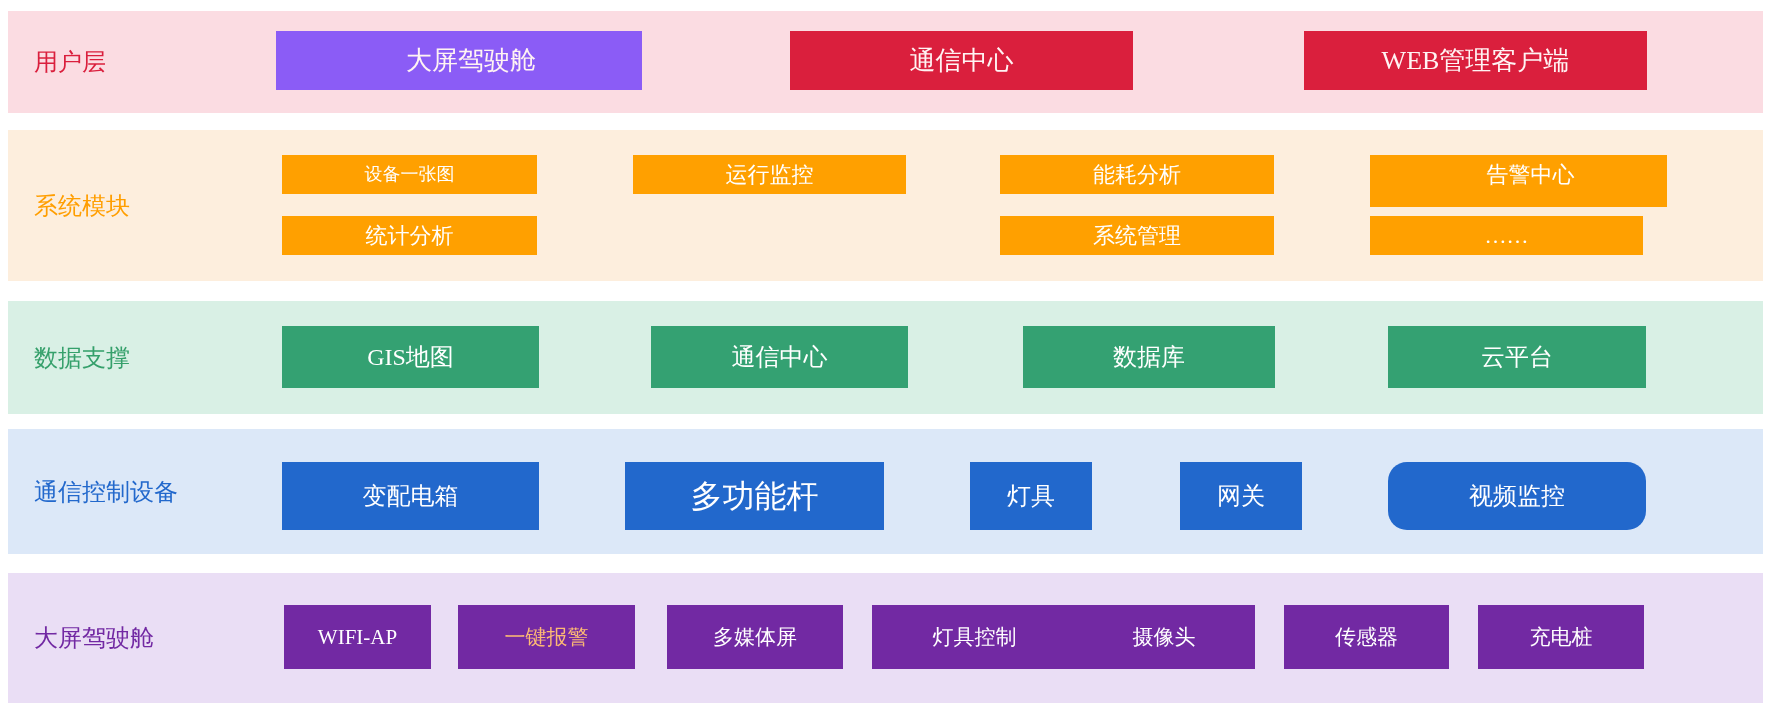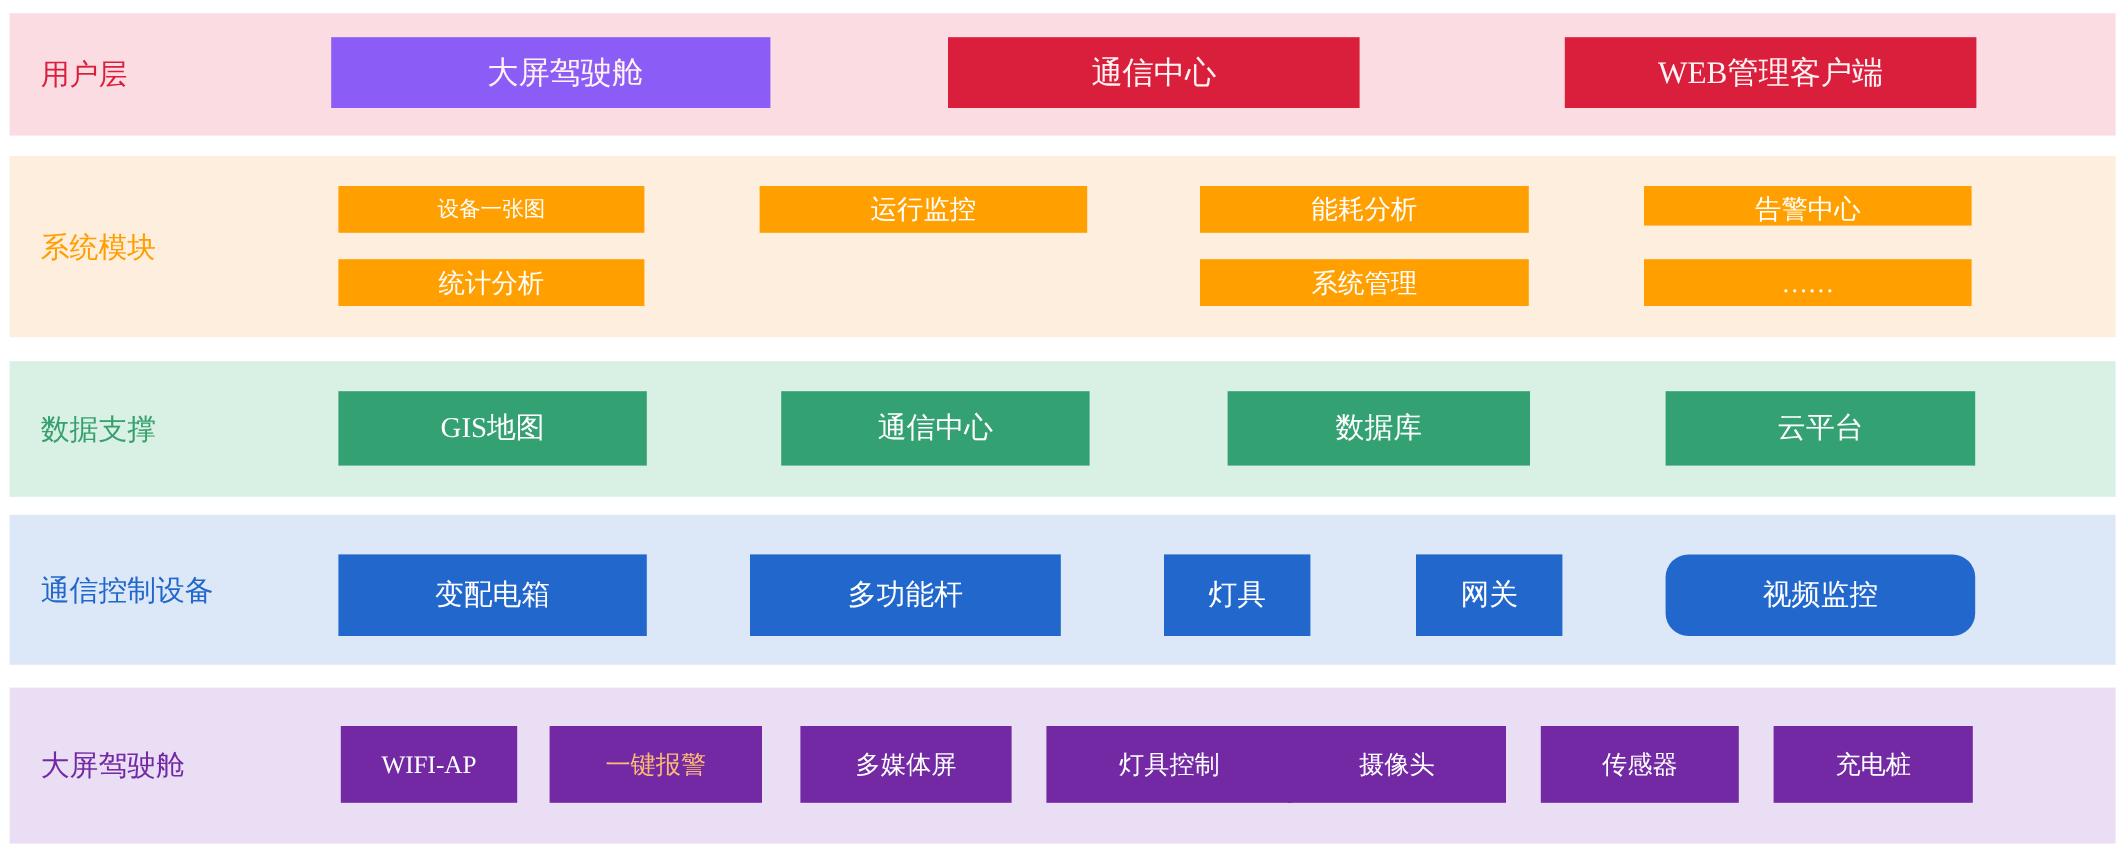--- a/index.html
+++ b/index.html
@@ -40,38 +40,38 @@
   <div class="node" style="left: 268px; width: 342px; top: 20px; height: 59px; line-height: 59px; font-size: 26px; background: #8b5cf6; color: rgb(255, 243, 243); padding-left: 24px;">大屏驾驶舱</div>
       <div class="node" style="left: 782px; width: 343px; top: 20px; height: 59px; line-height: 59px; font-size: 26px; background: rgb(218, 31, 61); color: rgb(255, 243, 243);">通信中心</div>
       <div class="node" style="left: 1296px; width: 343px; top: 20px; height: 59px; line-height: 59px; font-size: 26px; background: rgb(218, 31, 61); color: rgb(255, 243, 243);">WEB管理客户端</div>
     </div>
 
   <div class="band" style="top: 130px; height: 151px; background: rgb(253, 238, 221);">
     <span class="band-label" style="color: rgb(255, 158, 0);">系统模块</span>
   <div class="node" style="left: 274px; width: 255px; top: 25px; height: 39px; line-height: 39px; font-size: 18px; background: rgb(255, 160, 0); color: rgb(255, 255, 255);">设备一张图</div>
       <div class="node" style="left: 625px; width: 273px; top: 25px; height: 39px; line-height: 39px; font-size: 22px; background: rgb(255, 160, 0); color: rgb(255, 255, 255);">运行监控</div>
       <div class="node" style="left: 992px; width: 274px; top: 25px; height: 39px; line-height: 39px; font-size: 22px; background: rgb(255, 160, 0); color: rgb(255, 255, 255);">能耗分析</div>
-      <div class="node" style="left: 1362px; width: 273px; top: 25px; height: 33px; line-height: 39px; font-size: 22px; background: rgb(255, 160, 0); color: rgb(255, 255, 255);">告警中心</div>
+      <div class="node" style="left: 1362px; width: 273px; top: 25px; height: 52px; line-height: 39px; font-size: 22px; background: rgb(255, 160, 0); color: rgb(255, 255, 255); padding-left: 24px;">告警中心</div>
       <div class="node" style="left: 274px; width: 255px; top: 86px; height: 39px; line-height: 39px; font-size: 22px; background: rgb(255, 160, 0); color: rgb(255, 255, 255);">统计分析</div>
       <div class="node" style="left: 992px; width: 274px; top: 86px; height: 39px; line-height: 39px; font-size: 22px; background: rgb(255, 160, 0); color: rgb(255, 255, 255);">系统管理</div>
       <div class="node" style="left: 1362px; width: 273px; top: 86px; height: 39px; line-height: 39px; font-size: 22px; background: rgb(255, 160, 0); color: rgb(255, 255, 255);">……</div>
     </div>
 
   <div class="band" style="top: 301px; height: 113px; background: rgb(217, 240, 229);">
     <span class="band-label" style="color: rgb(53, 160, 107);">数据支撑</span>
   <div class="node" style="left: 274px; width: 257px; top: 25px; height: 62px; line-height: 62px; font-size: 24px; background: rgb(52, 161, 114); color: rgb(255, 255, 255);">GIS地图</div>
       <div class="node" style="left: 643px; width: 257px; top: 25px; height: 62px; line-height: 62px; font-size: 24px; background: rgb(52, 161, 114); color: rgb(255, 255, 255);">通信中心</div>
       <div class="node" style="left: 1015px; width: 252px; top: 25px; height: 62px; line-height: 62px; font-size: 24px; background: rgb(52, 161, 114); color: rgb(255, 255, 255);">数据库</div>
       <div class="node" style="left: 1380px; width: 258px; top: 25px; height: 62px; line-height: 62px; font-size: 24px; background: rgb(52, 161, 114); color: rgb(255, 255, 255);">云平台</div>
     </div>
 
   <div class="band" style="top: 429px; height: 125px; background: rgb(220, 232, 248);">
     <span class="band-label" style="color: rgb(34, 104, 204);">通信控制设备</span>
   <div class="node" style="left: 274px; width: 257px; top: 33px; height: 68px; line-height: 68px; font-size: 24px; background: rgb(34, 104, 204); color: rgb(255, 255, 255);">变配电箱</div>
-      <div class="node" style="left: 617px; width: 259px; top: 33px; height: 68px; line-height: 68px; font-size: 24px; background: rgb(34, 104, 204); color: rgb(255, 255, 255);">多功能杆</div>
+      <div class="node" style="left: 617px; width: 259px; top: 33px; height: 68px; line-height: 68px; font-size: 32px; background: rgb(34, 104, 204); color: rgb(255, 255, 255);">多功能杆</div>
       <div class="node" style="left: 962px; width: 122px; top: 33px; height: 68px; line-height: 68px; font-size: 24px; background: rgb(34, 104, 204); color: rgb(255, 255, 255);">灯具</div>
       <div class="node" style="left: 1172px; width: 122px; top: 33px; height: 68px; line-height: 68px; font-size: 24px; background: rgb(34, 104, 204); color: rgb(255, 255, 255);">网关</div>
       <div class="node" style="left: 1380px; width: 258px; top: 33px; height: 68px; line-height: 68px; font-size: 24px; background: rgb(34, 104, 204); color: rgb(255, 255, 255); border-radius: 19px;">视频监控</div>
     </div>
 
   <div class="band" style="top: 573px; height: 130px; background: rgb(234, 222, 245);">
     <span class="band-label" style="color: rgb(114, 41, 163);">大屏驾驶舱</span>
   <div class="node" style="left: 276px; width: 147px; top: 32px; height: 64px; line-height: 64px; font-size: 21px; background: rgb(114, 41, 163); color: rgb(255, 255, 255);">WIFI-AP</div>
       <div class="node" style="left: 450px; width: 177px; top: 32px; height: 64px; line-height: 64px; font-size: 21px; background: rgb(114, 41, 163); color: #fdba74;">一键报警</div>
       <div class="node" style="left: 659px; width: 176px; top: 32px; height: 64px; line-height: 64px; font-size: 21px; background: rgb(114, 41, 163); color: rgb(255, 255, 255);">多媒体屏</div>

